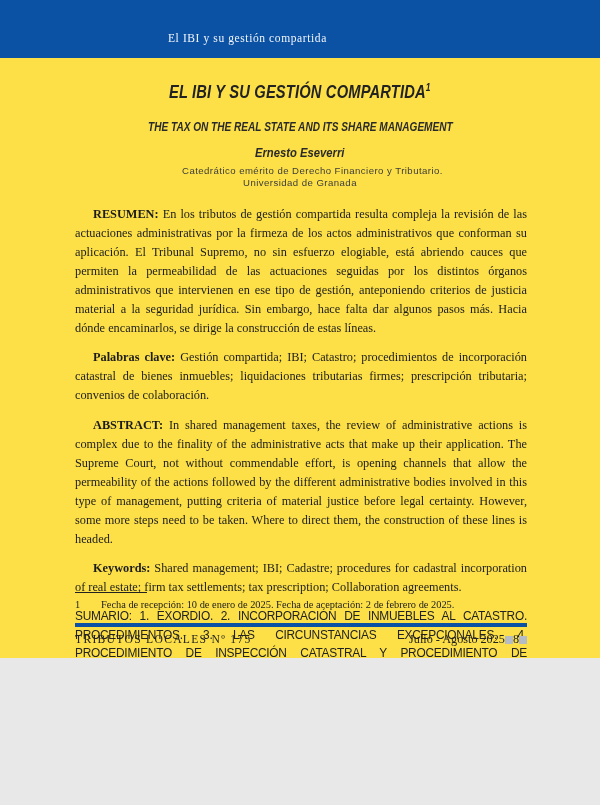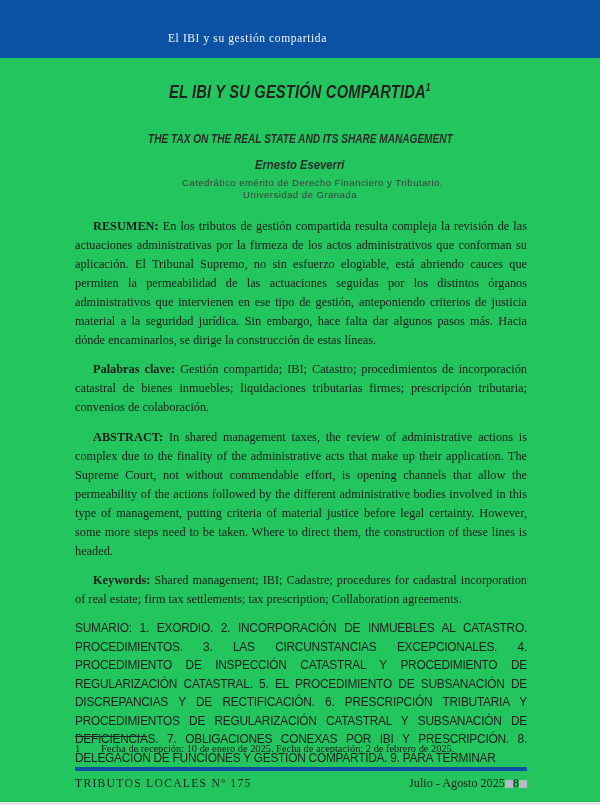--- a/index.html
+++ b/index.html
@@ -2,22 +2,22 @@
 <html><head>
 <meta charset="utf-8">
 <style>
   * { margin: 0; padding: 0; box-sizing: border-box; }
   html, body { background: #e8e8e8; }
   body { font-family: "Liberation Serif", serif; }
 
   .page {
     position: relative;
     width: 600px;
-    height: 802px;
-    background: #22c55e;
+    height: 658px;
+    background: #fde047;
     margin: 0 auto;
     overflow: hidden;
     color: #1c1c1c;
   }
 
   
   .topbar {
     position: absolute;
     top: 0; left: 0;
     width: 600px;
@@ -55,21 +55,21 @@
     font-style: italic;
     font-weight: bold;
     font-size: 17.5px;
     letter-spacing: 0.2px;
     color: #222;
     transform: scaleX(0.84);
     transform-origin: center;
     white-space: nowrap;
   }
   .article-title sup { font-size: 10px; }
-  .subtitle-row { text-align: center; margin-top: 26px; }
+  .subtitle-row { text-align: center; margin-top: 14px; }
   .article-subtitle {
     display: inline-block;
     font-family: "Liberation Sans", sans-serif;
     font-style: italic;
     font-weight: bold;
     font-size: 12px;
     color: #2a2a2a;
     transform: scaleX(0.84);
     transform-origin: center;
     white-space: nowrap;

